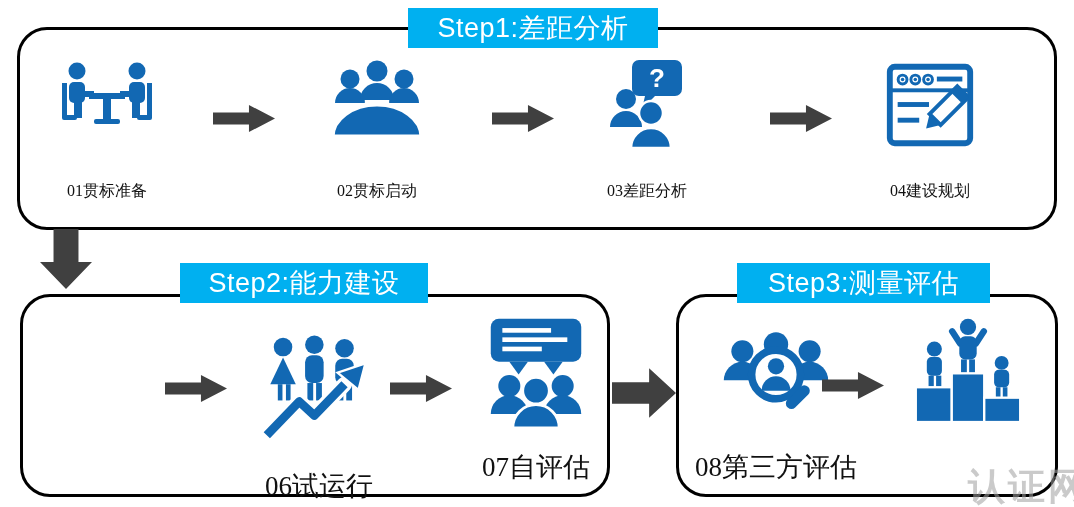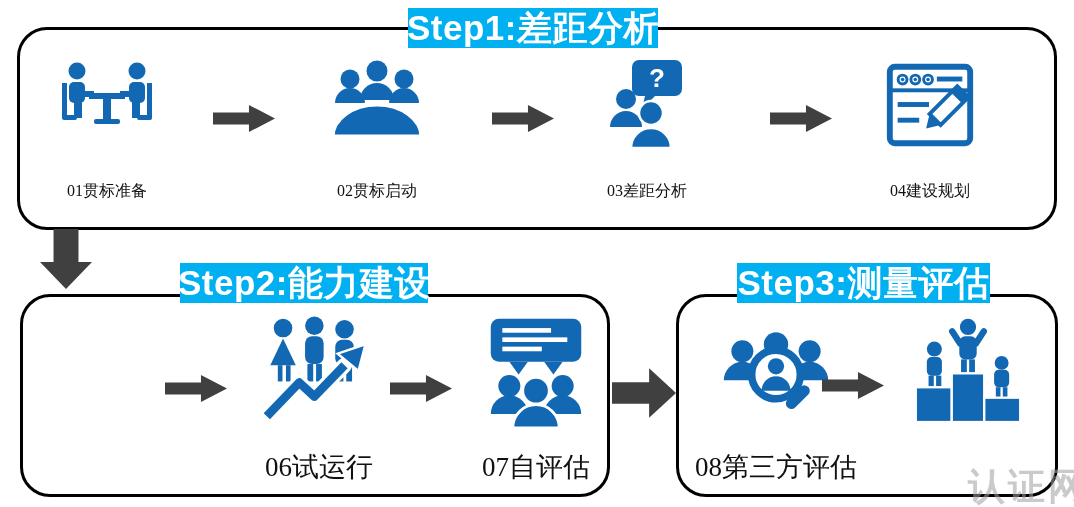--- a/index.html
+++ b/index.html
@@ -1,22 +1,22 @@
 <!DOCTYPE html>
 <html style="--accent-cyan: #00B0F0; --icon-blue: #1268B3; --arrow-gray: #404040; --border-black: #000000;"><head>
 <meta charset="utf-8">
 <style>
   *{margin:0;padding:0;box-sizing:border-box}
   html,body{background:#fff}
   body{width:1074px;height:507px;position:relative;overflow:hidden;
        font-family:"Liberation Sans","DejaVu Sans",sans-serif}
   .stage{position:absolute;inset:0}
   .panel{position:absolute;background:#fff;border:3px solid #000;border-radius:30px;z-index:0}
-  .badge{position:absolute;background:var(--accent-cyan,#00B0F0);color:#fff;font-weight:bold;
-         font-size:35px;display:flex;align-items:center;justify-content:center;z-index:4;
+  .badge{position:absolute;background:var(--accent-cyan,#00B0F0);color:#fff;font-weight:normal;
+         font-size:27px;display:flex;align-items:center;justify-content:center;z-index:4;
          letter-spacing:.5px;white-space:nowrap}
   .cell{position:absolute;display:flex;flex-direction:column;align-items:center;
         justify-content:space-between;z-index:2}
   .label{font-family:"Liberation Serif","DejaVu Serif",serif;color:#111;white-space:nowrap}
   .row1 .label{font-size:16px}
   .row2 .label{font-size:27px}
   .harrow{position:absolute;background:var(--arrow-gray,#404040);width:62px;height:27px;z-index:2;
           clip-path:polygon(0 28%,58% 28%,58% 0,100% 50%,58% 100%,58% 72%,0 72%)}
   .darrow{position:absolute;background:var(--arrow-gray,#404040);width:52px;height:60px;z-index:2;
           clip-path:polygon(26% 0,74% 0,74% 55%,100% 55%,50% 100%,0 55%,26% 55%)}
@@ -117,21 +117,21 @@
       </g>
     </svg>
     <div class="label">04建设规划</div>
   </div>
 
   <div class="darrow" style="left:40px;top:229px"></div>
 
 
   <div class="harrow" style="left:165px;top:375px"></div>
 
-  <div class="cell row2" style="left:235px;top:313px;width:168px;height:172px">
+  <div class="cell row2" style="left:235px;top:332px;width:168px;height:172px">
     <svg class="icon" viewBox="0 0 100 100" width="116" height="116">
       <g class="f-b">
         <circle cx="19" cy="13" r="8"></circle>
         <path d="M19,22 l-11,23 h22 z"></path>
         <rect x="14.5" y="45" width="4" height="14"></rect>
         <rect x="21.5" y="45" width="4" height="14"></rect>
         <circle cx="46" cy="11" r="8"></circle>
         <rect x="38" y="20" width="16" height="24" rx="6"></rect>
         <rect x="40" y="44" width="5" height="15"></rect>
         <rect x="47.5" y="44" width="5" height="15"></rect>

